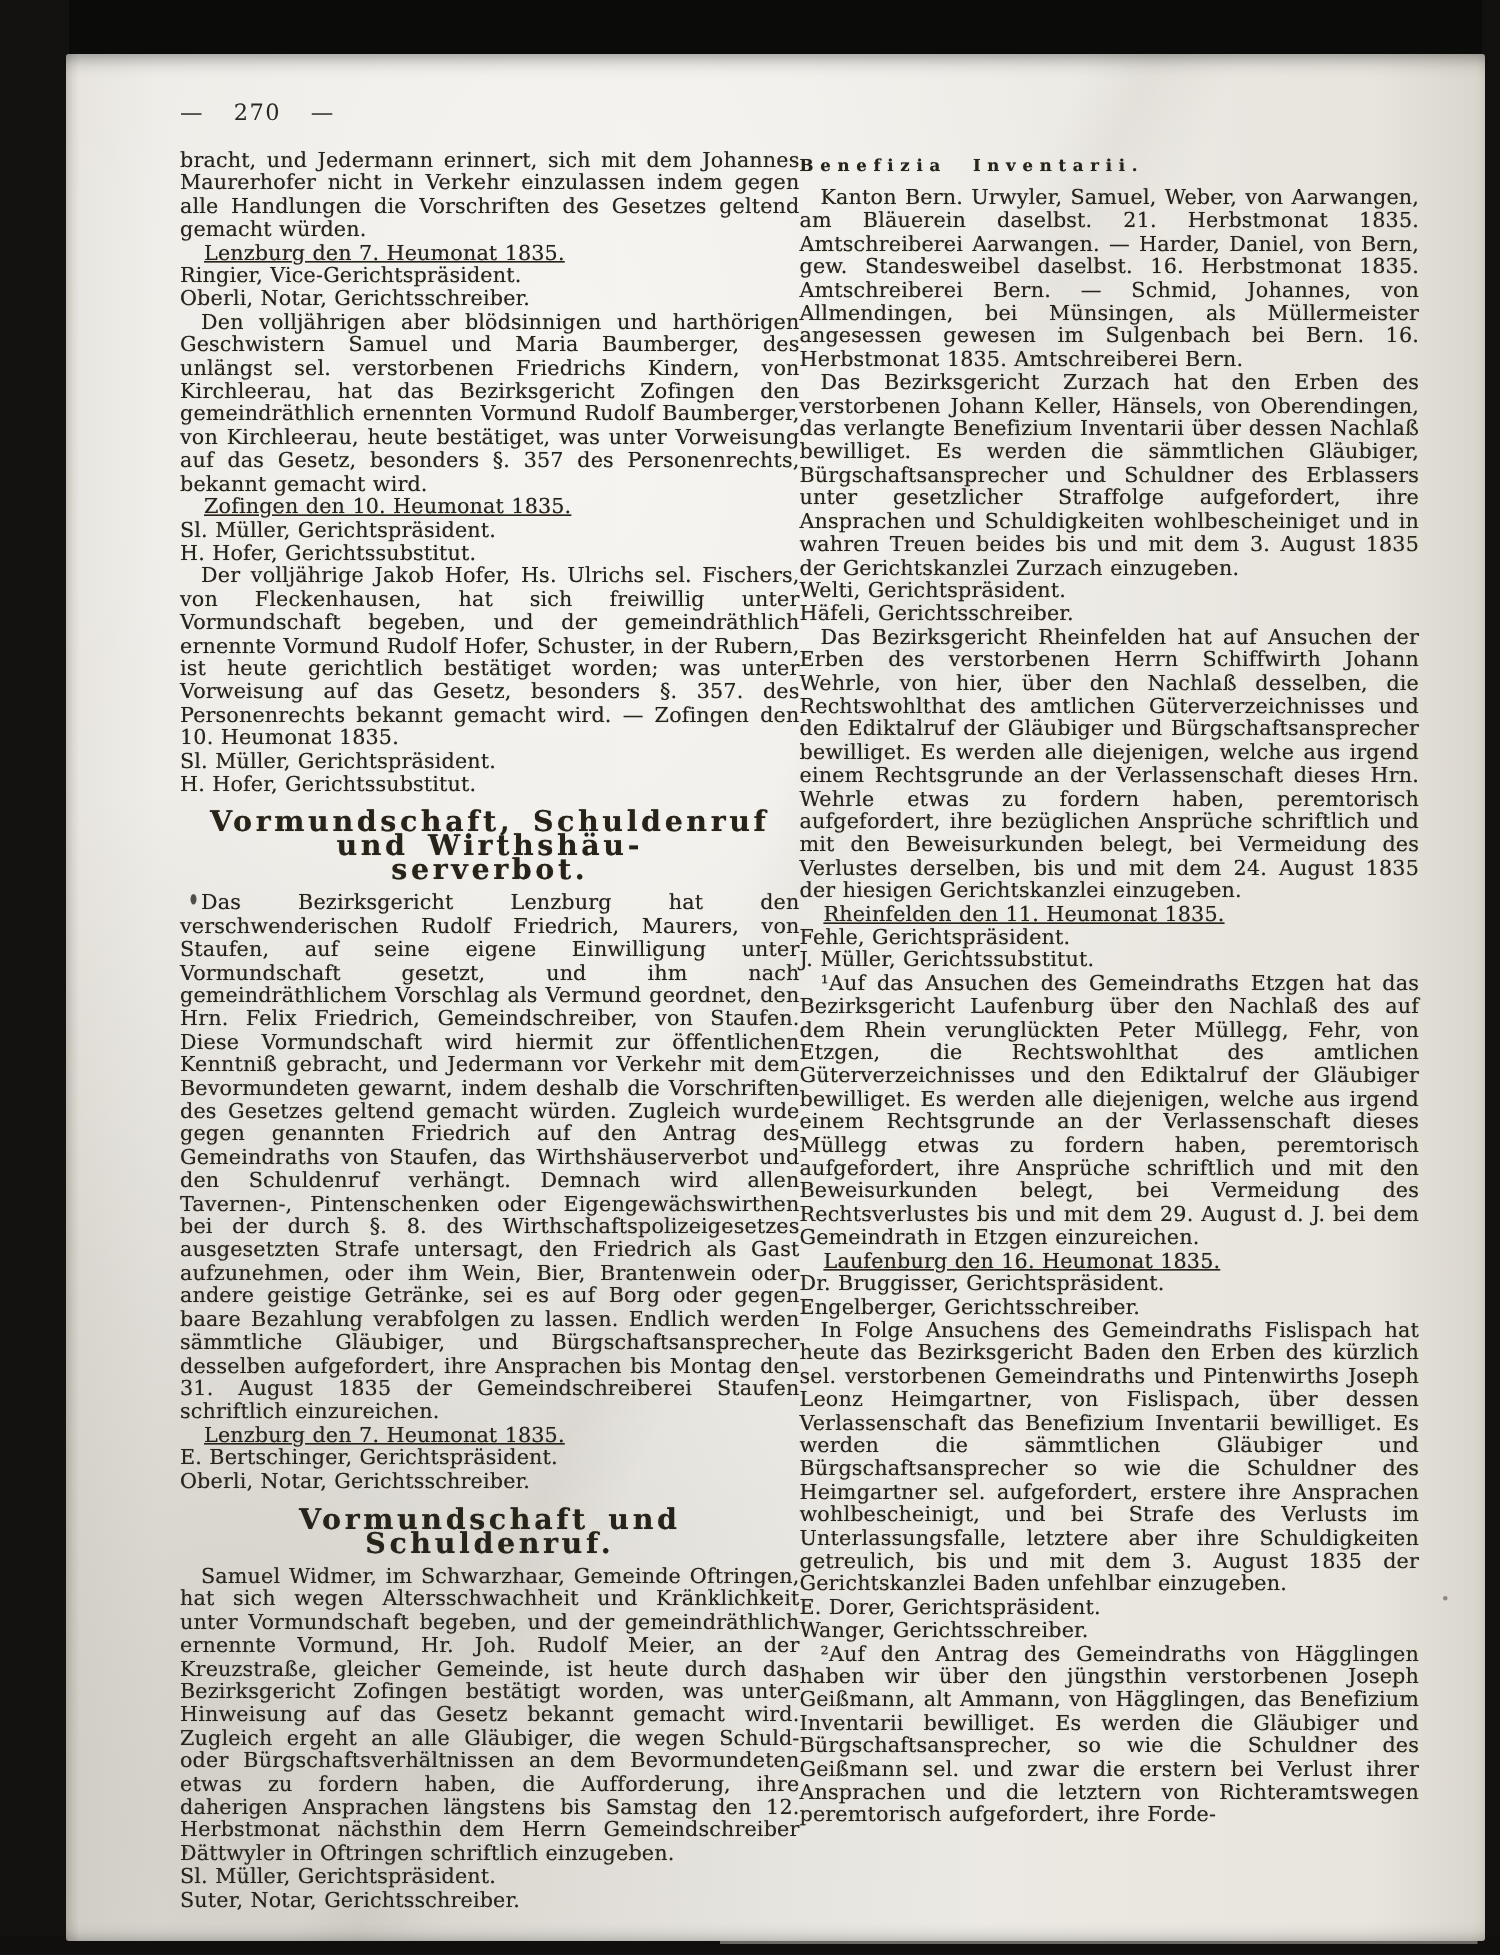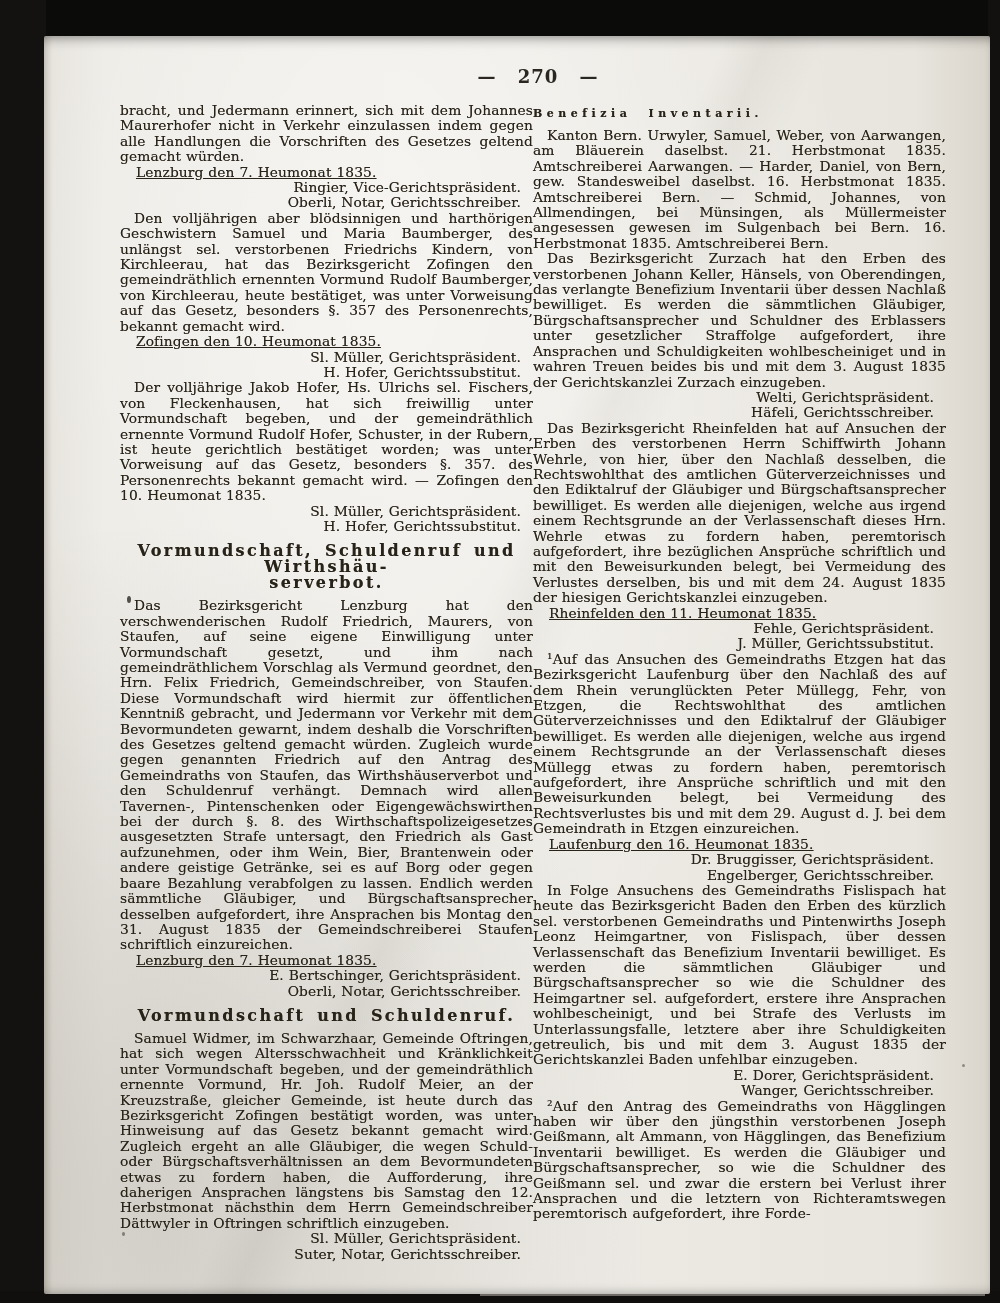--- a/index.html
+++ b/index.html
@@ -27,34 +27,34 @@
     box-shadow:inset 0 10px 14px -10px rgba(0,0,0,.55), inset 0 -8px 12px -9px rgba(0,0,0,.4);
     color:#282319;
   }
   .speck{position:absolute;background:#2c2822;border-radius:50%;opacity:.8;}
   .speck.s1{left:83px;top:560px;width:4px;height:7px;}
   .speck.s2{left:78px;top:1196px;width:3px;height:4px;opacity:.5;}
   .speck.s3{left:918px;top:1028px;width:3px;height:3px;opacity:.45;}
 
   .page-inner{position:absolute;left:76px;top:30px;width:836px;}
   .pageno{
-    text-align:center;margin:0 0 16px 0;font-size:18px;letter-spacing:1px;
-    word-spacing:14px;color:#2a2620;font-weight:bold;
+    margin:0 0 16px 0;font-size:15px;letter-spacing:1px;
+    word-spacing:14px;color:#2a2620;
   }
   .columns{display:flex;align-items:flex-start;}
   .col{width:413px;font-size:13.8px;line-height:15.4px;text-align:justify;
        letter-spacing:.1px;word-spacing:.4px;
        text-shadow:0 0 .5px rgba(45,36,25,.55);}
   .col p{margin:0;}
   .para{text-indent:14px;}
   .para.noindent{text-indent:0;}
   .dateline{text-indent:16px;margin-top:1px;text-decoration:underline;}
-  .signature{text-align:right;padding-right:12px;}
+  .signature{text-align:left;padding-right:12px;}
   .section-heading{
-    font-weight:bold;font-size:16px;text-align:center;margin:9px 0 7px 0;
+    font-weight:bold;font-size:19px;text-align:center;margin:9px 0 7px 0;
     letter-spacing:2.4px;word-spacing:4px;white-space:pre-line;line-height:16px;
     text-indent:0;
   }
   .main-heading{
     font-weight:bold;font-size:11px;margin:2px 0 5px 0;
     letter-spacing:4.5px;word-spacing:9px;line-height:18px;text-indent:0;
   }
 </style>
 </head>
 <body>

